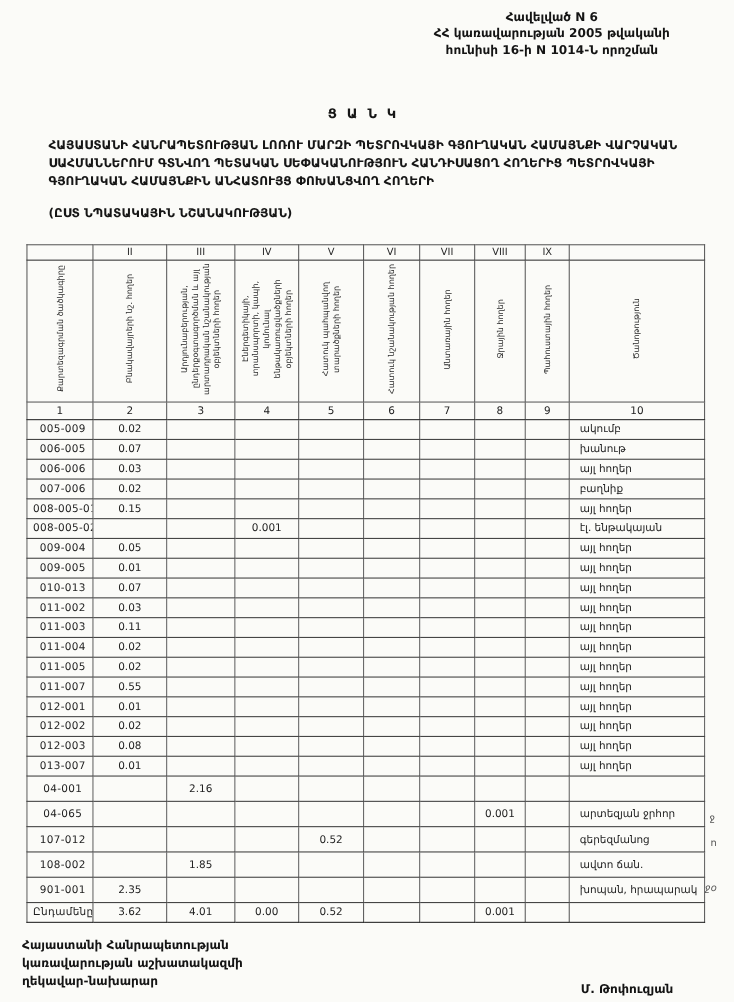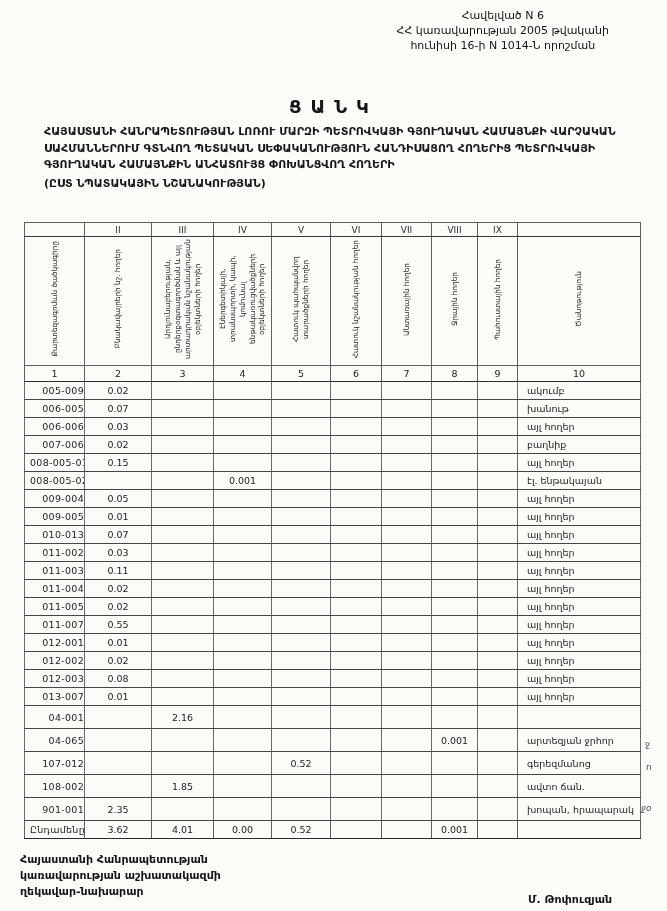--- a/index.html
+++ b/index.html
@@ -6,56 +6,56 @@
   body{
     width:667px;height:911px;
     background:#fbfbf8;
     font-family:"DejaVu Sans",sans-serif;
     color:#1e1e1e;
     position:relative;
     overflow:hidden;
   }
   .hdr-ref{
     position:absolute; top:8px; right:58px;
-    text-align:center; font-weight:normal;
+    text-align:center; font-weight:bold;
     font-size:11px; line-height:15px;
     color:#141414;
   }
   .doc-heading{
     position:absolute; top:96px; left:0; width:100%;
-    text-align:center; font-weight:bold; font-size:18px;
+    text-align:center; font-weight:bold; font-size:12px;
     letter-spacing:9px; color:#161616;
   }
   .doc-title{
     position:absolute; top:124px; left:44px; width:580px;
     text-align:left; font-weight:bold; font-size:11px;
     line-height:16.5px; color:#161616;
   }
-  .doc-subtitle{margin-top:2px;}
+  .doc-subtitle{margin-top:12px;}
   .tbl-wrap{position:absolute; top:222px; left:24px;}
   table{
     border-collapse:collapse; table-layout:fixed; width:616px;
     color:#222;
   }
   td{
     border:1px solid #606060; overflow:hidden;
     padding:0; white-space:nowrap;
   }
   tr.roman td{height:13px; font-size:9px; text-align:center; color:#2a2a2a; border-bottom:1px solid #3a3a3a;}
   tr.heads td{height:128px; vertical-align:middle; text-align:center; white-space:normal;}
   .rot{
     writing-mode:vertical-rl; transform:rotate(180deg);
     display:inline-block; max-height:120px;
     font-size:7.3px; line-height:1.35; text-align:center;
     color:#2a2a2a;
   }
   tr.nums td{height:15px; font-size:9.5px; text-align:center; border-bottom:1px solid #2e2e2e;}
   tr.data td{height:17px; font-size:9.5px; border-color:#6a6a6a; border-bottom:1px solid #454545;}
   tr.wide td{height:22px;}
-  td.code{text-align:right; padding-left:5px; letter-spacing:0.3px;}
+  td.code{text-align:center; padding-left:5px; letter-spacing:0.3px;}
   td.val{text-align:center;}
   td.note{text-align:left; padding-left:9px;}
   tr.total td{height:17px; font-size:9.5px; border-bottom:1.5px solid #2a2a2a;}
   .footer{
     position:absolute; top:852px; left:20px;
     font-weight:bold; font-size:11px; line-height:16px; color:#141414;
   }
   .signature{
     position:absolute; top:893px; left:528px;
     font-weight:bold; font-size:11px; color:#141414;

